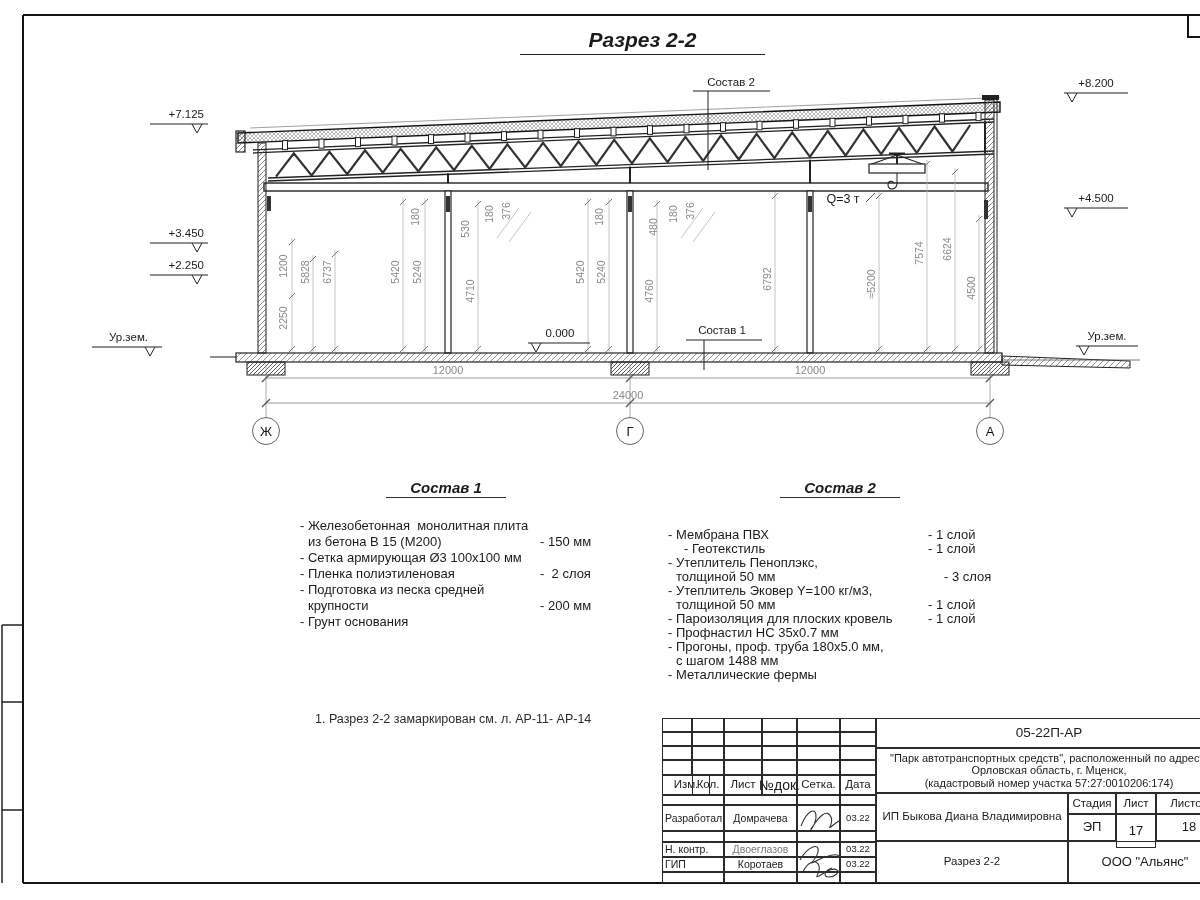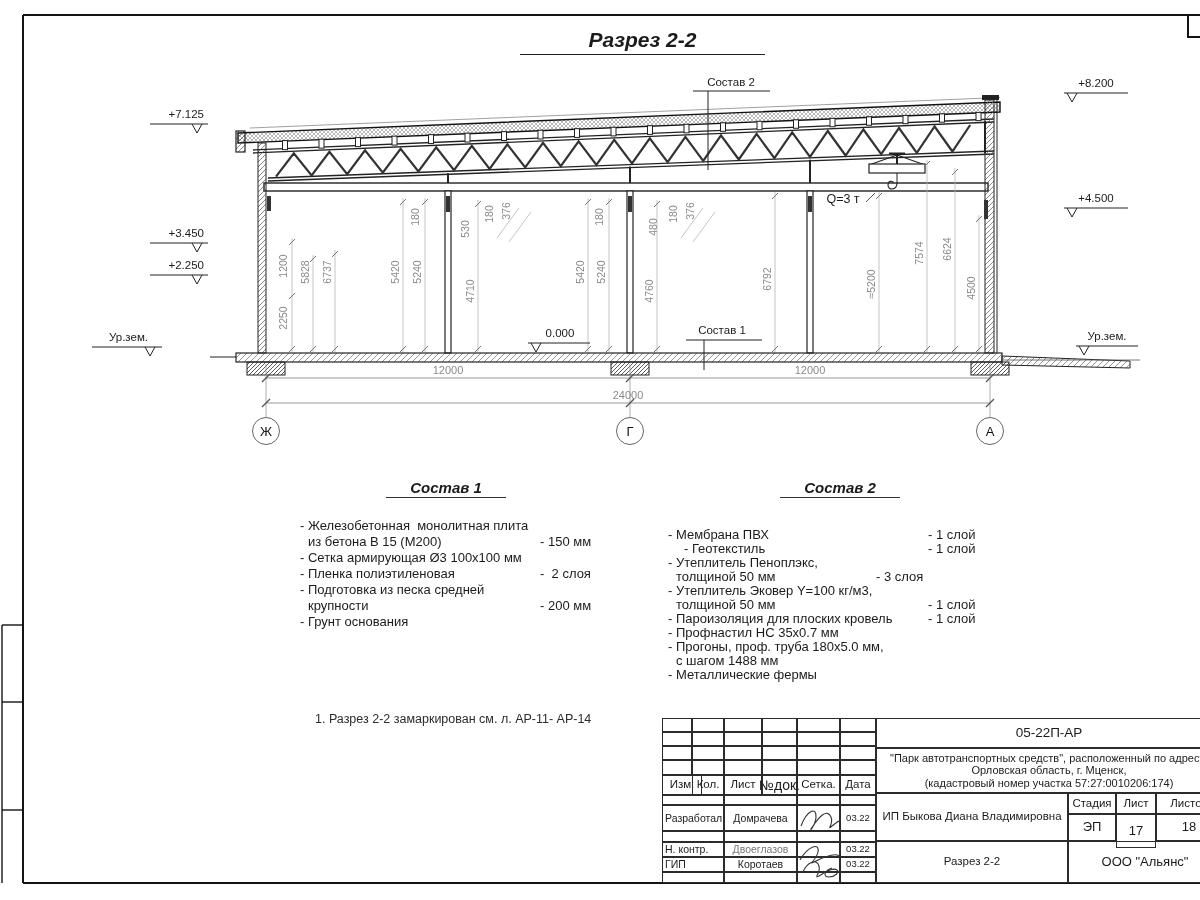--- a/index.html
+++ b/index.html
@@ -304,21 +304,21 @@
 </div>
 
 <div>
   <div class="abs s-title" style="left:780px;top:479px;">Состав 2</div>
   <div class="abs sline" style="left:668px;top:527px;">- Мембрана ПВХ</div>
   <div class="abs sval" style="left:928px;top:527px;">- 1 слой</div>
   <div class="abs sline" style="left:668px;top:541px;margin-left:16px;">- Геотекстиль</div>
   <div class="abs sval" style="left:928px;top:541px;">- 1 слой</div>
   <div class="abs sline" style="left:668px;top:555px;">- Утеплитель Пеноплэкс,</div>
   <div class="abs sline" style="left:676px;top:569px;">толщиной 50 мм</div>
-  <div class="abs sval" style="left:876px;top:569px;">- 3 слоя</div>
+  <div class="abs sval" style="left:944px;top:569px;">- 3 слоя</div>
   <div class="abs sline" style="left:668px;top:583px;">- Утеплитель Эковер Y=100 кг/м3,</div>
   <div class="abs sline" style="left:676px;top:597px;">толщиной 50 мм</div>
   <div class="abs sval" style="left:928px;top:597px;">- 1 слой</div>
   <div class="abs sline" style="left:668px;top:611px;">- Пароизоляция для плоских кровель</div>
   <div class="abs sval" style="left:928px;top:611px;">- 1 слой</div>
   <div class="abs sline" style="left:668px;top:625px;">- Профнастил НС 35x0.7 мм</div>
   <div class="abs sline" style="left:668px;top:639px;">- Прогоны, проф. труба 180x5.0 мм,</div>
   <div class="abs sline" style="left:676px;top:653px;text-align:center;">с шагом 1488 мм</div>
   <div class="abs sline" style="left:668px;top:667px;">- Металлические фермы</div>
 </div>
@@ -345,21 +345,21 @@
       <div class="cell" style="left:100px;top:28px;width:35px;height:14px;"></div>
       <div class="cell" style="left:135px;top:28px;width:43px;height:14px;"></div>
       <div class="cell" style="left:178px;top:28px;width:36px;height:14px;"></div>
   <div class="cell" style="left:0px;top:42px;width:30px;height:15px;"></div>
       <div class="cell" style="left:30px;top:42px;width:32px;height:15px;"></div>
       <div class="cell" style="left:62px;top:42px;width:38px;height:15px;"></div>
       <div class="cell" style="left:100px;top:42px;width:35px;height:15px;"></div>
       <div class="cell" style="left:135px;top:42px;width:43px;height:15px;"></div>
       <div class="cell" style="left:178px;top:42px;width:36px;height:15px;"></div>
 
-  <div class="cell lbl" style="left:0px;top:57px;width:40px;height:20px;">Изм.</div>
+  <div class="cell lbl" style="left:0px;top:57px;width:48px;height:20px;">Изм.</div>
   <div class="cell lbl" style="left:30px;top:57px;width:32px;height:20px;">Кол.</div>
   <div class="cell lbl" style="left:62px;top:57px;width:38px;height:20px;">Лист</div>
   <div class="cell small" style="left:100px;top:57px;width:35px;height:20px;">№док.</div>
   <div class="cell lbl" style="left:135px;top:57px;width:43px;height:20px;">Сетка.</div>
   <div class="cell lbl" style="left:178px;top:57px;width:36px;height:20px;">Дата</div>
 
   <div class="cell" style="left:0px;top:77px;width:62px;height:10px;"></div>
       <div class="cell" style="left:62px;top:77px;width:73px;height:10px;"></div>
       <div class="cell" style="left:135px;top:77px;width:43px;height:10px;"></div>
       <div class="cell" style="left:178px;top:77px;width:36px;height:10px;"></div>

